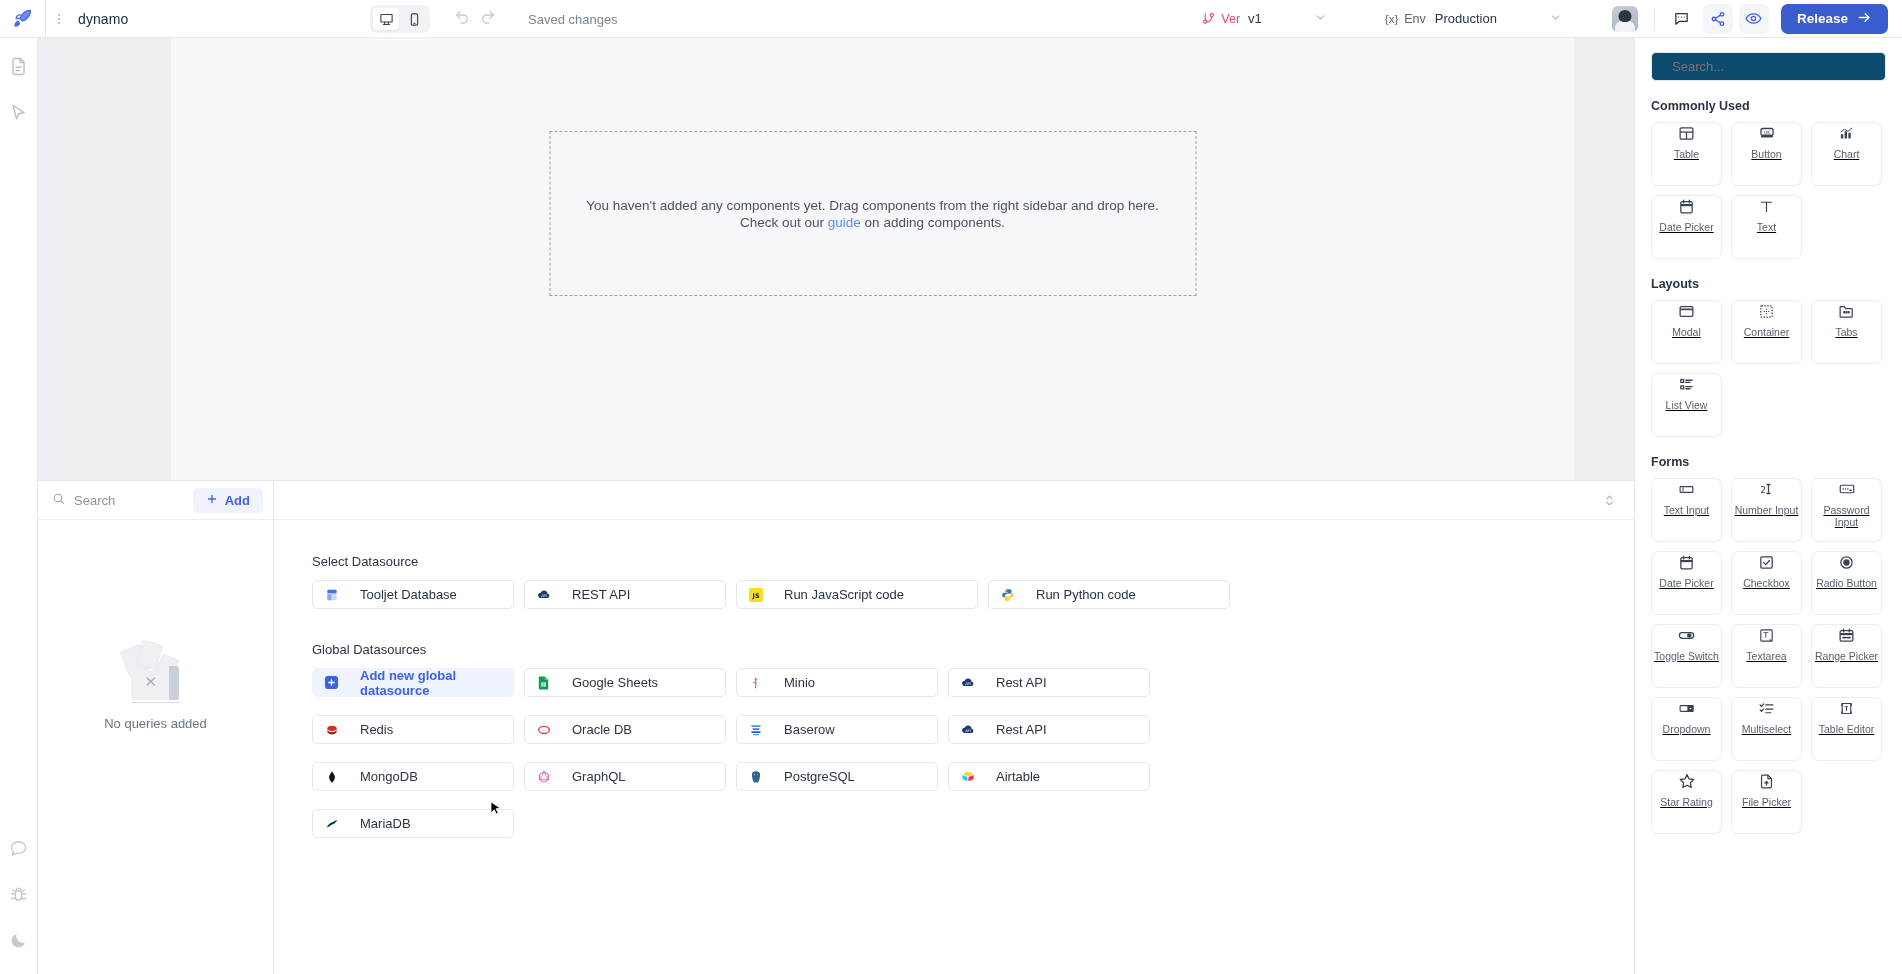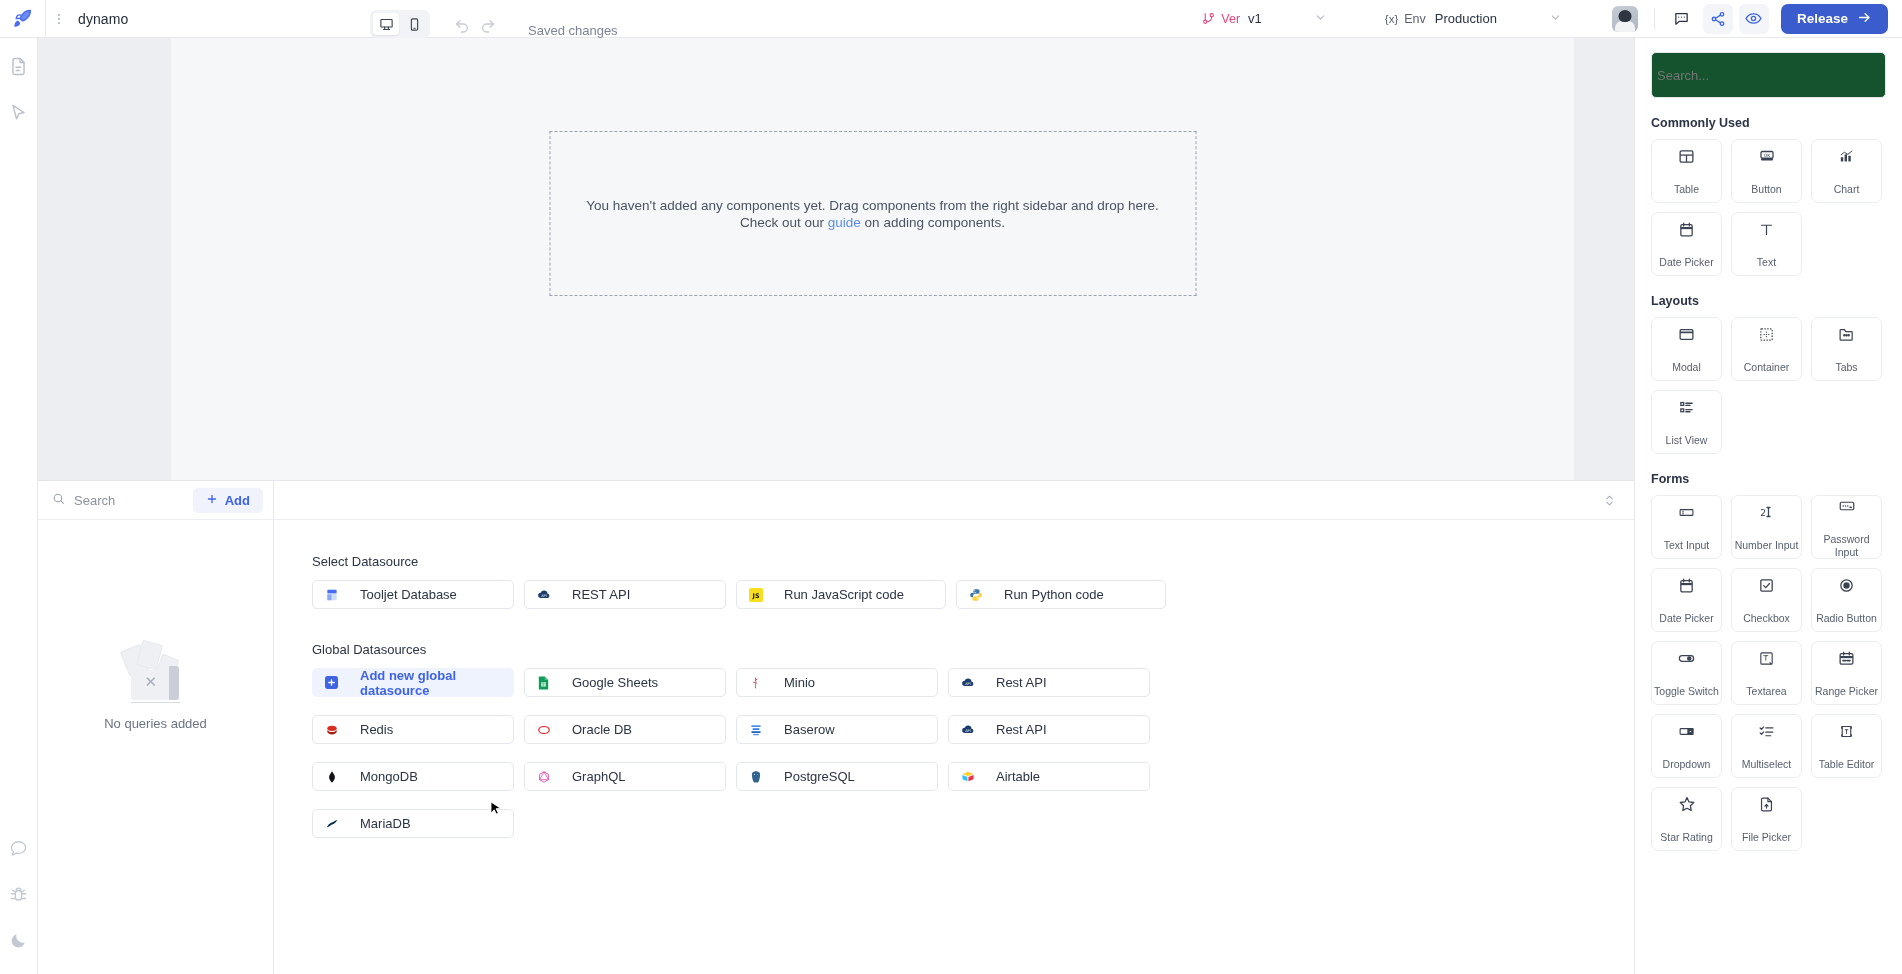--- a/index.html
+++ b/index.html
@@ -15,21 +15,21 @@
   .topbar {
     height: 38px; flex: 0 0 38px; display: flex; align-items: center;
     background: #fff; border-bottom: 1px solid #e6e8ec; position: relative; z-index: 30;
   }
   .tb-logo {
     width: 46px; height: 38px; display: flex; align-items: center; justify-content: center;
     border-right: 1px solid #e6e8ec;
   }
   .tb-dots { width: 26px; display: flex; align-items: center; justify-content: center; color: #9aa3b0; font-size: 15px; letter-spacing: 0; }
   .tb-title { font-size: 14px; color: #1f2937; padding-left: 6px; letter-spacing: .1px; }
-  .tb-center { position: absolute; left: 370px; top: 0; height: 38px; display: flex; align-items: flex-end; gap: 10px; }
+  .tb-center { position: absolute; left: 370px; top: 0; height: 38px; display: flex; align-items: center; gap: 10px; }
   .devtoggle { display: flex; background: #f1f3f6; border-radius: 6px; padding: 3px; gap: 2px; }
   .devtoggle .seg { width: 26px; height: 22px; display: flex; align-items: center; justify-content: center; border-radius: 4px; color: #4a5262; }
   .devtoggle .seg.active { background: #fff; box-shadow: 0 1px 2px rgba(16,24,40,.08); }
   .undo-redo { display: flex; gap: 10px; margin-left: 14px; color: #c6cbd4; }
   .saved { font-size: 13px; color: #7c8495; margin-left: 22px; white-space: nowrap; }
   .tb-right { margin-left: auto; display: flex; align-items: center; height: 38px; }
   .verselect, .envselect { display: flex; align-items: center; gap: 6px; font-size: 13px; color: #5a6271; }
   .verselect { margin-right: 58px; }
   .vlabel { color: #e8467c; font-size: 12.5px; }
   .vval { color: #2b3445; font-size: 13px; margin-left: 2px; }
@@ -110,45 +110,45 @@
   .collapse-ico { color: #a9b0bb; font-size: 12px; line-height: 8px; text-align: center; }
   .dsbody { flex: 1; padding: 34px 0 0 38px; overflow: hidden; }
   .ds-section-label { font-size: 13px; color: #2b3445; margin-bottom: 11px; }
   .ds-section-label.second { margin-top: 25px; }
   .ds-row { display: flex; flex-wrap: wrap; gap: 10px; max-width: 1040px; }
   .ds-card {
     width: 202px; height: 29px; border: 1px solid #e4e7ec; border-radius: 5px;
     display: flex; align-items: center; gap: 21px; padding: 0 11px; background: #fff;
     font-size: 13px; color: #2b3445; cursor: pointer; margin-bottom: 8px;
   }
-  .ds-card.wide { width: 210px; }
+  .ds-card.wide { width: 242px; }
   .ds-card.highlight { background: #eef3fe; border-color: #eef3fe; color: #3f64e3; font-weight: bold; justify-content: flex-end; }
   .ds-ico { width: 15px; height: 15px; flex: 0 0 15px; display: flex; align-items: center; justify-content: center; }
 
   
   .cursor { position: absolute; left: 490px; top: 763px; width: 12px; height: 17px; z-index: 50; pointer-events: none; }
 
   
   .rsidebar {
     width: 268px; flex: 0 0 268px; background: #fff; border-left: 1px solid #e6e8ec;
     display: flex; flex-direction: column; overflow: hidden;
   }
   .rs-searchwrap { padding: 14px 16px 0 16px; }
   .rs-search {
-    width: 100%; height: 46px; border: 1px solid #e4e7ec; border-radius: 5px;
-    padding: 0 5px; font-size: 13px; color: #9aa1ad; outline: none;
-    font-family: "Liberation Sans", sans-serif; background: #14532d;
+    width: 100%; height: 29px; border: 1px solid #e4e7ec; border-radius: 5px;
+    padding: 0 20px; font-size: 13px; color: #9aa1ad; outline: none;
+    font-family: "Liberation Sans", sans-serif; background: #0c4a6e;
   }
   .rs-scroll { flex: 1; overflow: hidden; padding: 0 16px 0 16px; }
   .rs-group-title { font-size: 12.5px; font-weight: bold; color: #2b3445; margin: 18px 0 9px 0; }
   .rs-grid { display: flex; flex-wrap: wrap; gap: 9px; }
   .rs-item {
     width: 71px; height: 64px; border: 1px solid #eaedf1; border-radius: 7px;
-    display: flex; flex-direction: column; align-items: center; justify-content: center;
-    gap: 17px; cursor: grab; background: #fff;
+    display: flex; flex-direction: column; align-items: center; 
+    gap: 5px; cursor: grab; background: #fff; text-decoration: underline;
   }
   .rs-item .lbl { font-size: 10.5px; color: #565f6e; text-align: center; line-height: 1.18; }
   .rs-item .ico { color: #3b4252; display: flex; align-items: center; justify-content: center; height: 20px; }
   .rs-item.tall .lbl { line-height: 1.18; }
 </style>
 </head>
 <body>
 
 <div class="app">
 

